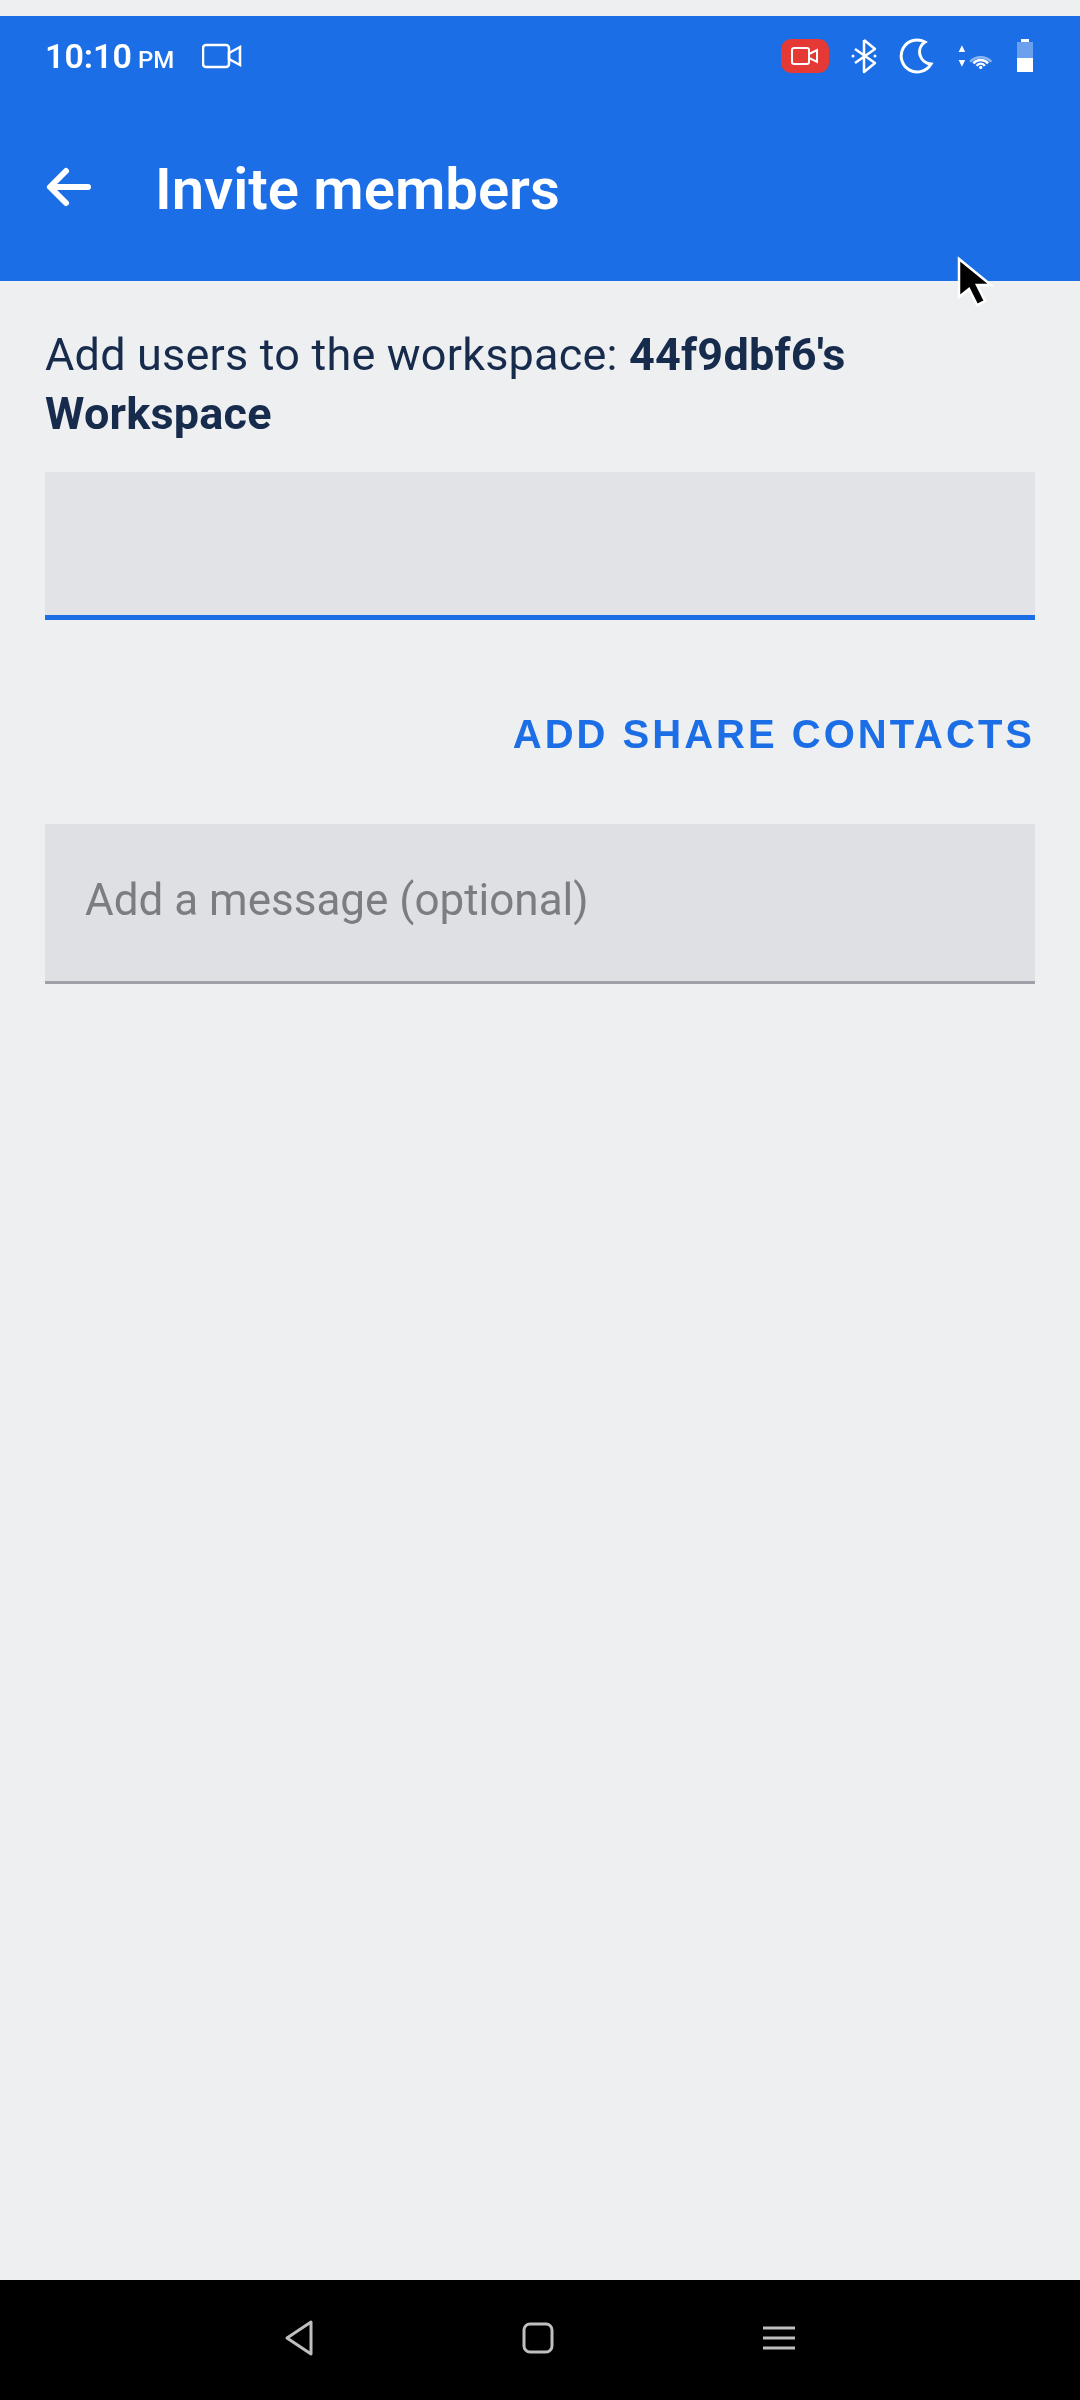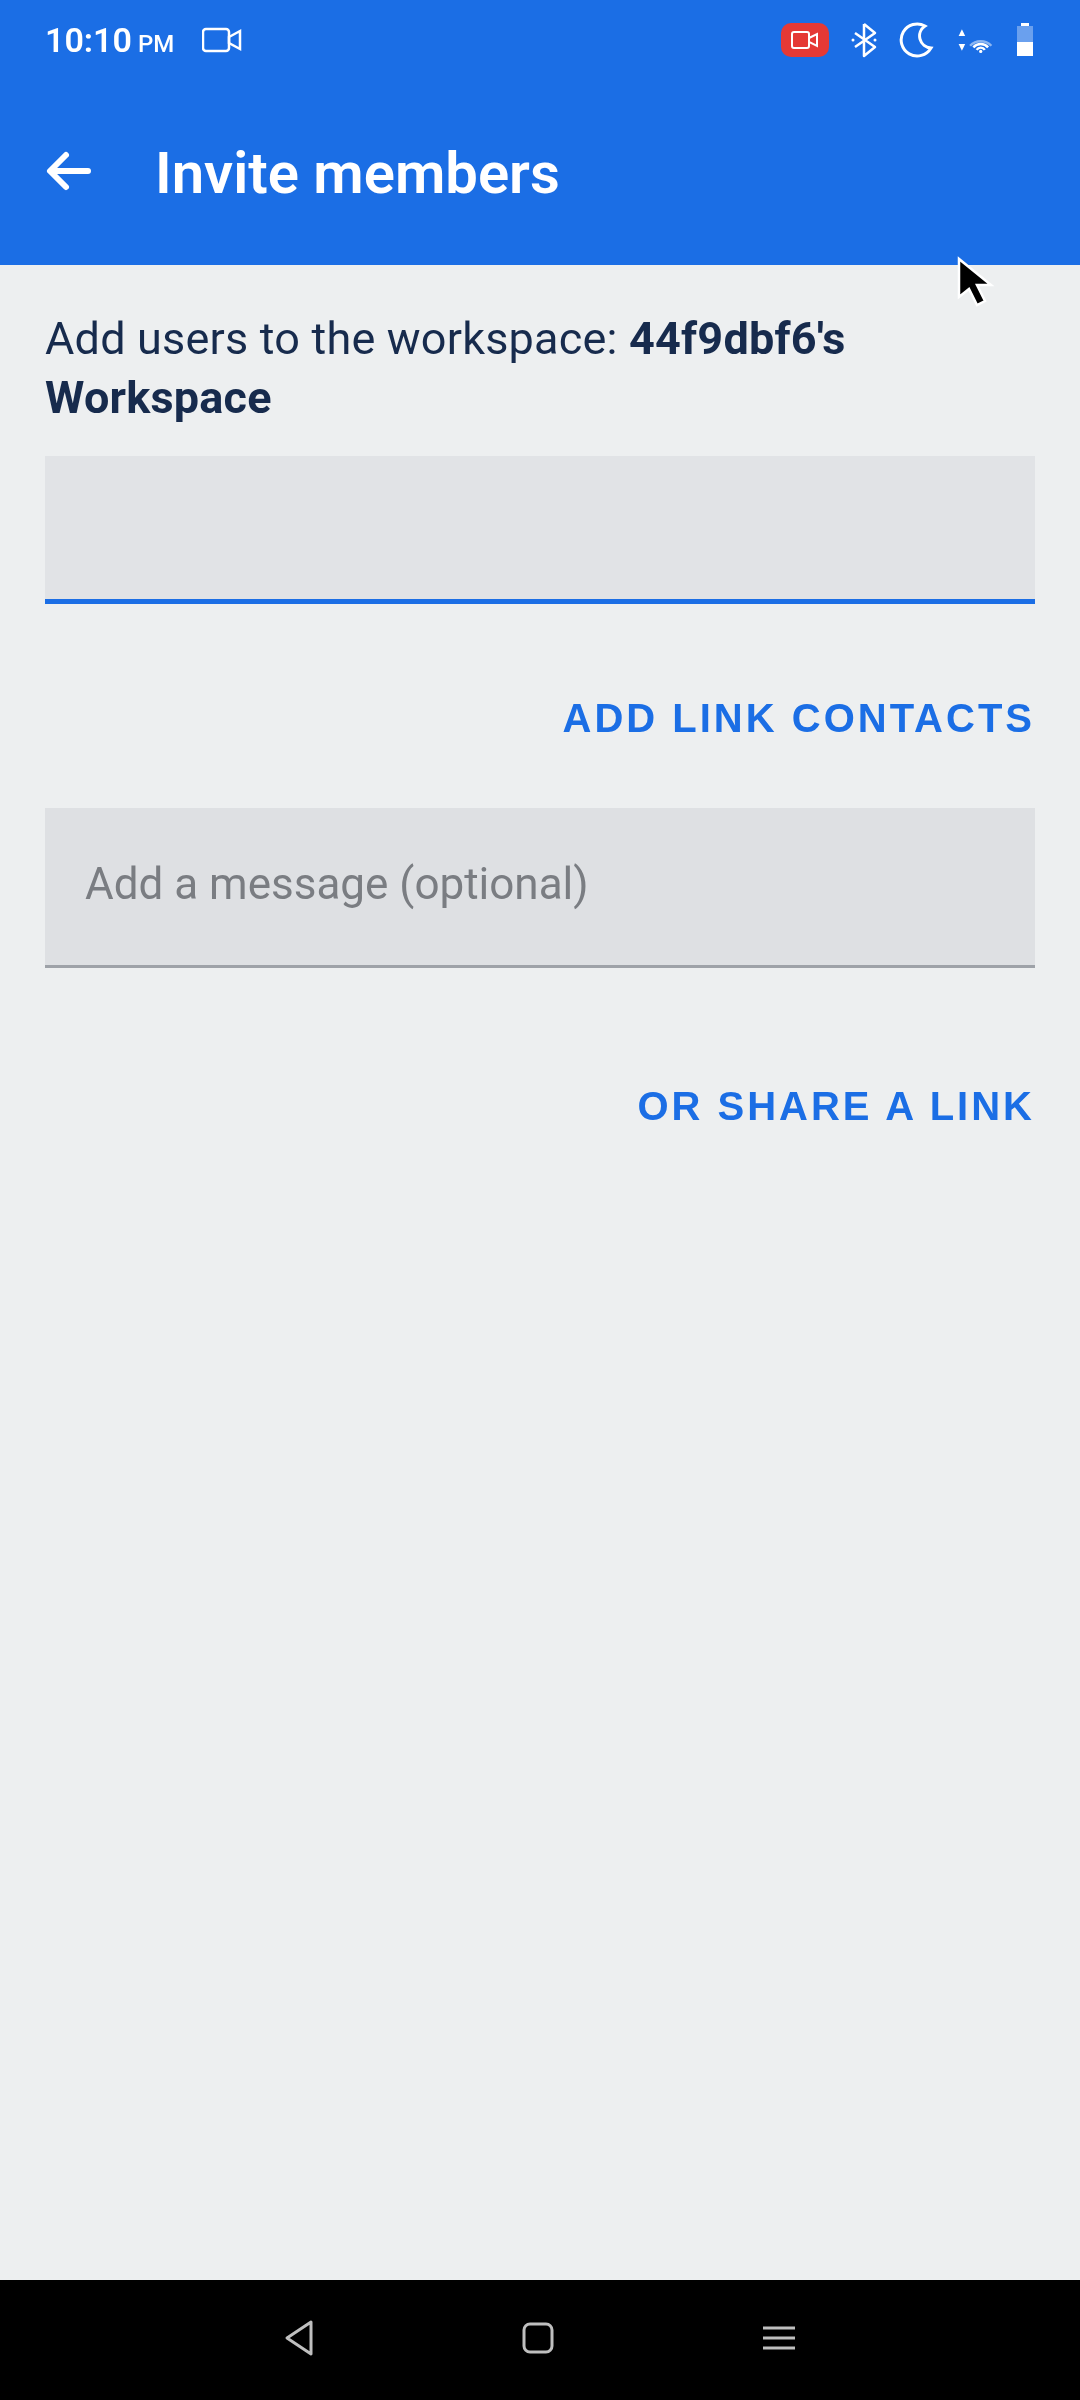--- a/index.html
+++ b/index.html
@@ -19,20 +19,21 @@
 
     
     .status-bar {
       height: 80px;
       background: #1b6ee5;
       display: flex;
       align-items: center;
       justify-content: space-between;
       padding: 0 45px;
       color: #ffffff;
+      margin-top: 16px;
     }
     .status-left {
       display: flex;
       align-items: center;
       gap: 28px;
     }
     .status-time {
       font-size: 34px;
       font-weight: 600;
       display: flex;
@@ -264,25 +265,24 @@
   <div class="app-bar-title">Invite members</div>
 </div>
 
 <div class="content">
   <div class="prompt-text">
     <span class="normal">Add users to the workspace: </span><span class="bold">44f9dbf6's Workspace</span>
   </div>
 
   <input type="text" class="input-field" value="" style="">
 
-  <button class="link-btn add-contacts">ADD LINK CONTACTS</button>
+  <button class="link-btn add-contacts">ADD SHARE CONTACTS</button>
 
   <textarea class="message-field" placeholder="Add a message (optional)" style=""></textarea>
 
-  <button class="link-btn share-link">OR SHARE A LINK</button>
 </div>
 
 <div class="cursor">
   <svg viewBox="0 0 44 54">
     <path d="M4 4 L4 42 L14 34 L22 50 L30 46 L22 30 L36 30 Z" fill="#000000" stroke="#ffffff" stroke-width="2.5"></path>
   </svg>
 </div>
 
 <div class="nav-bar">
   <span class="nav-btn nav-back">

